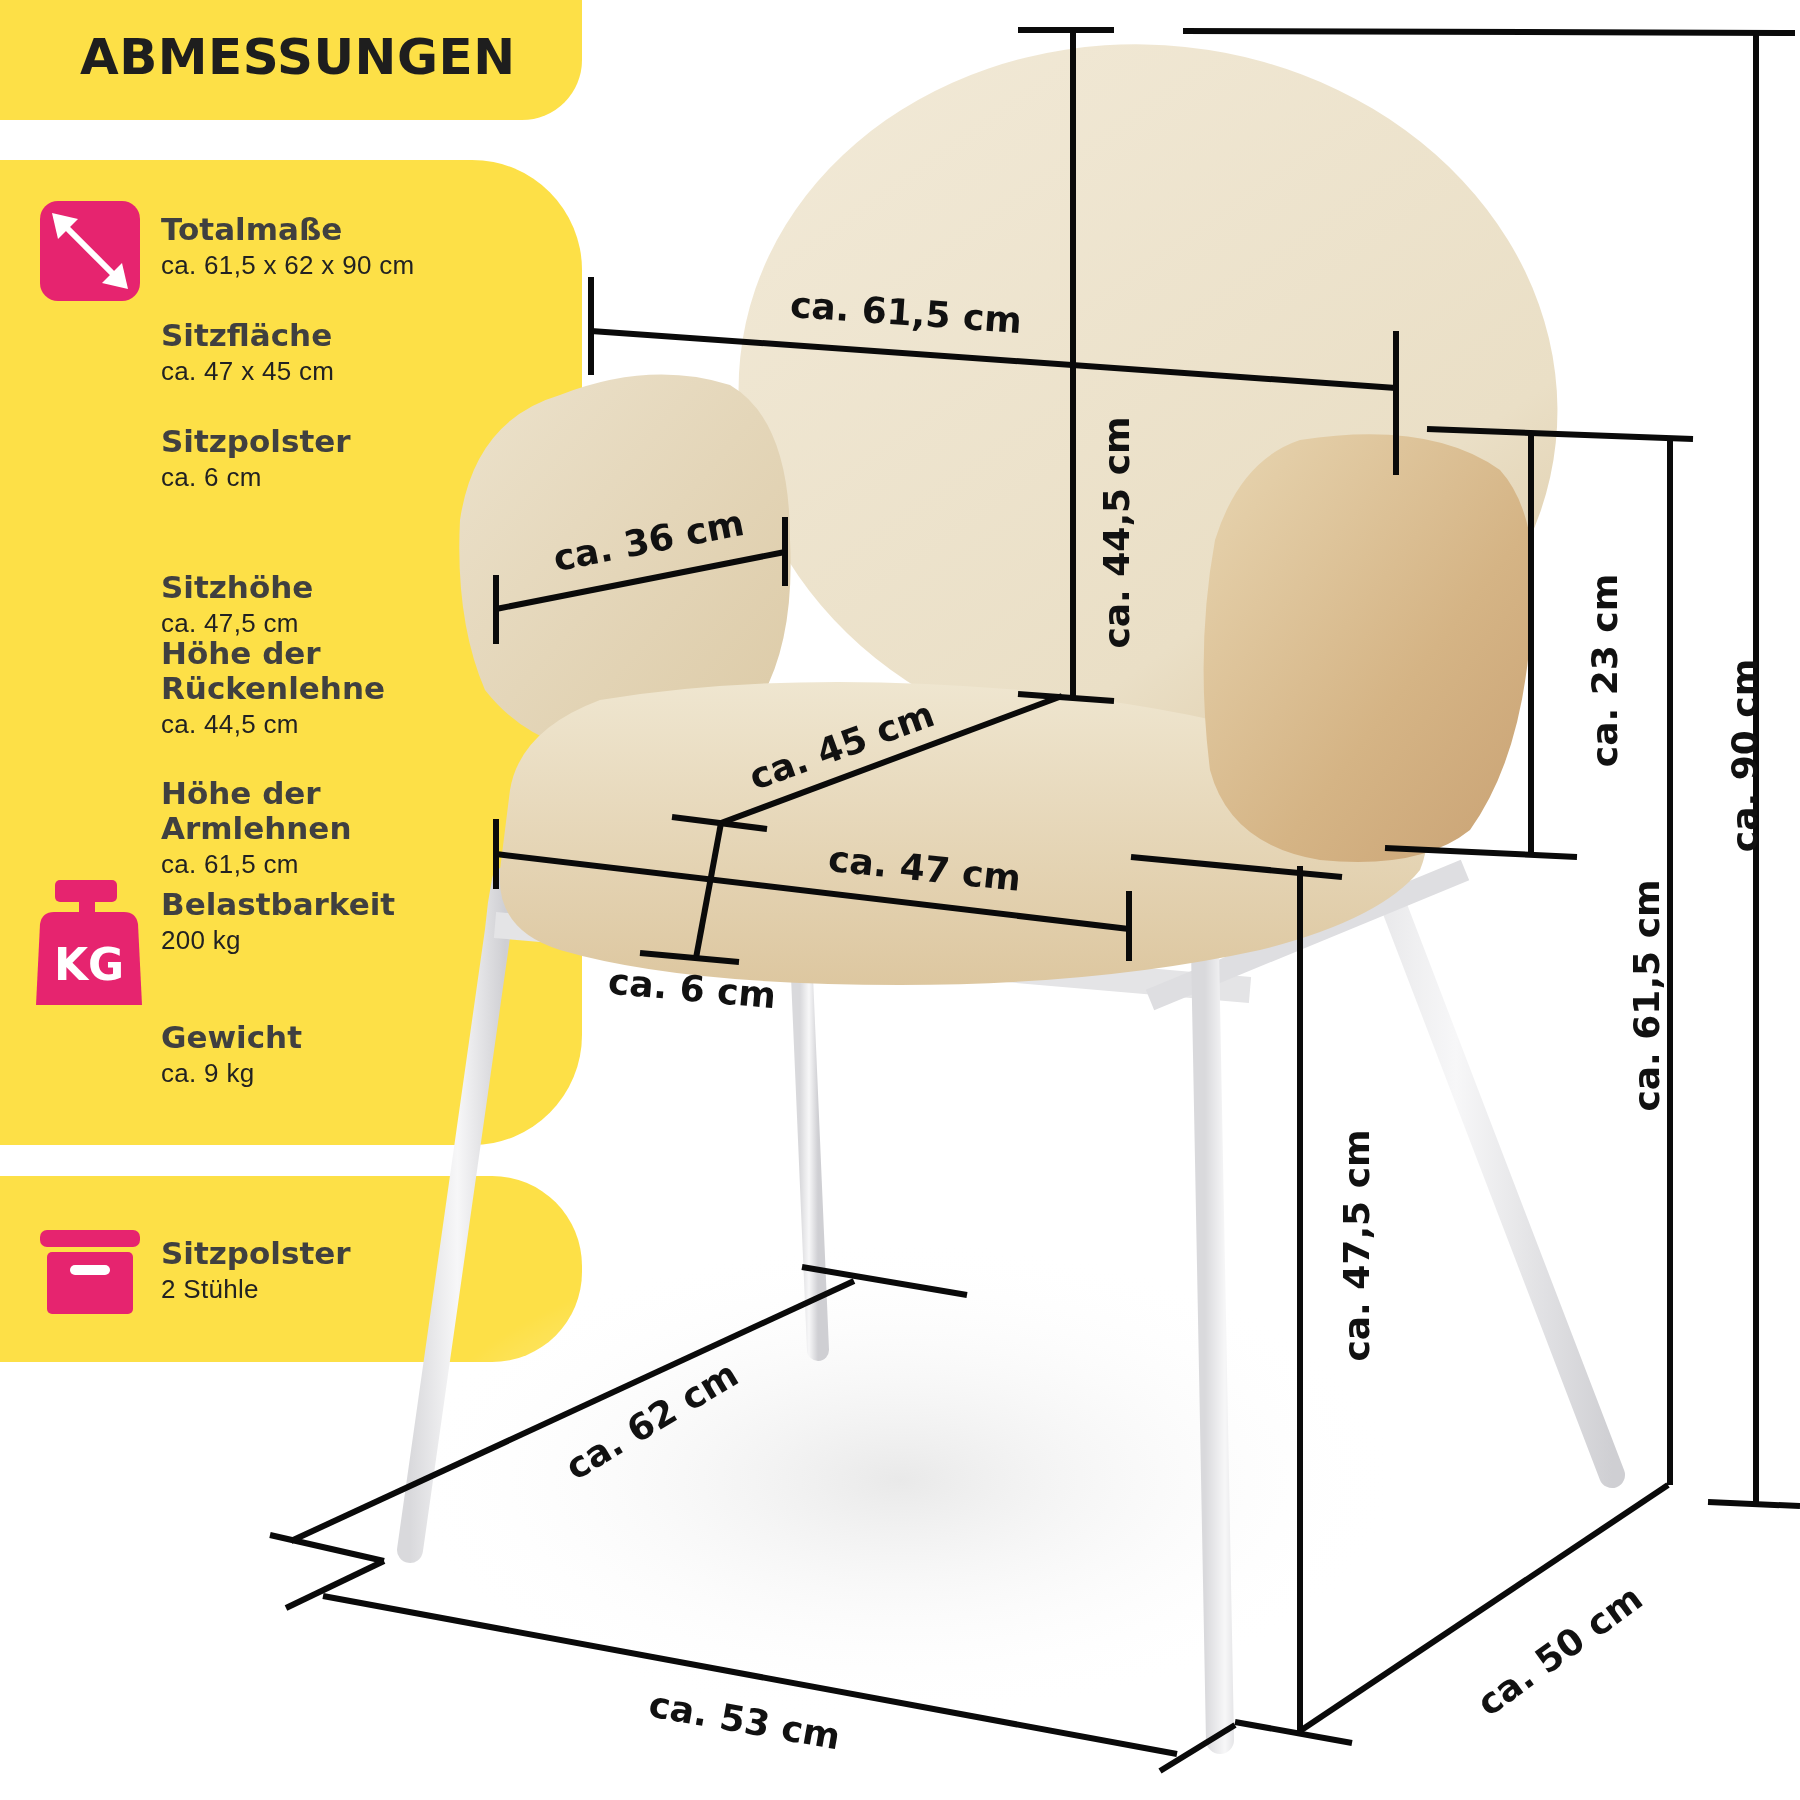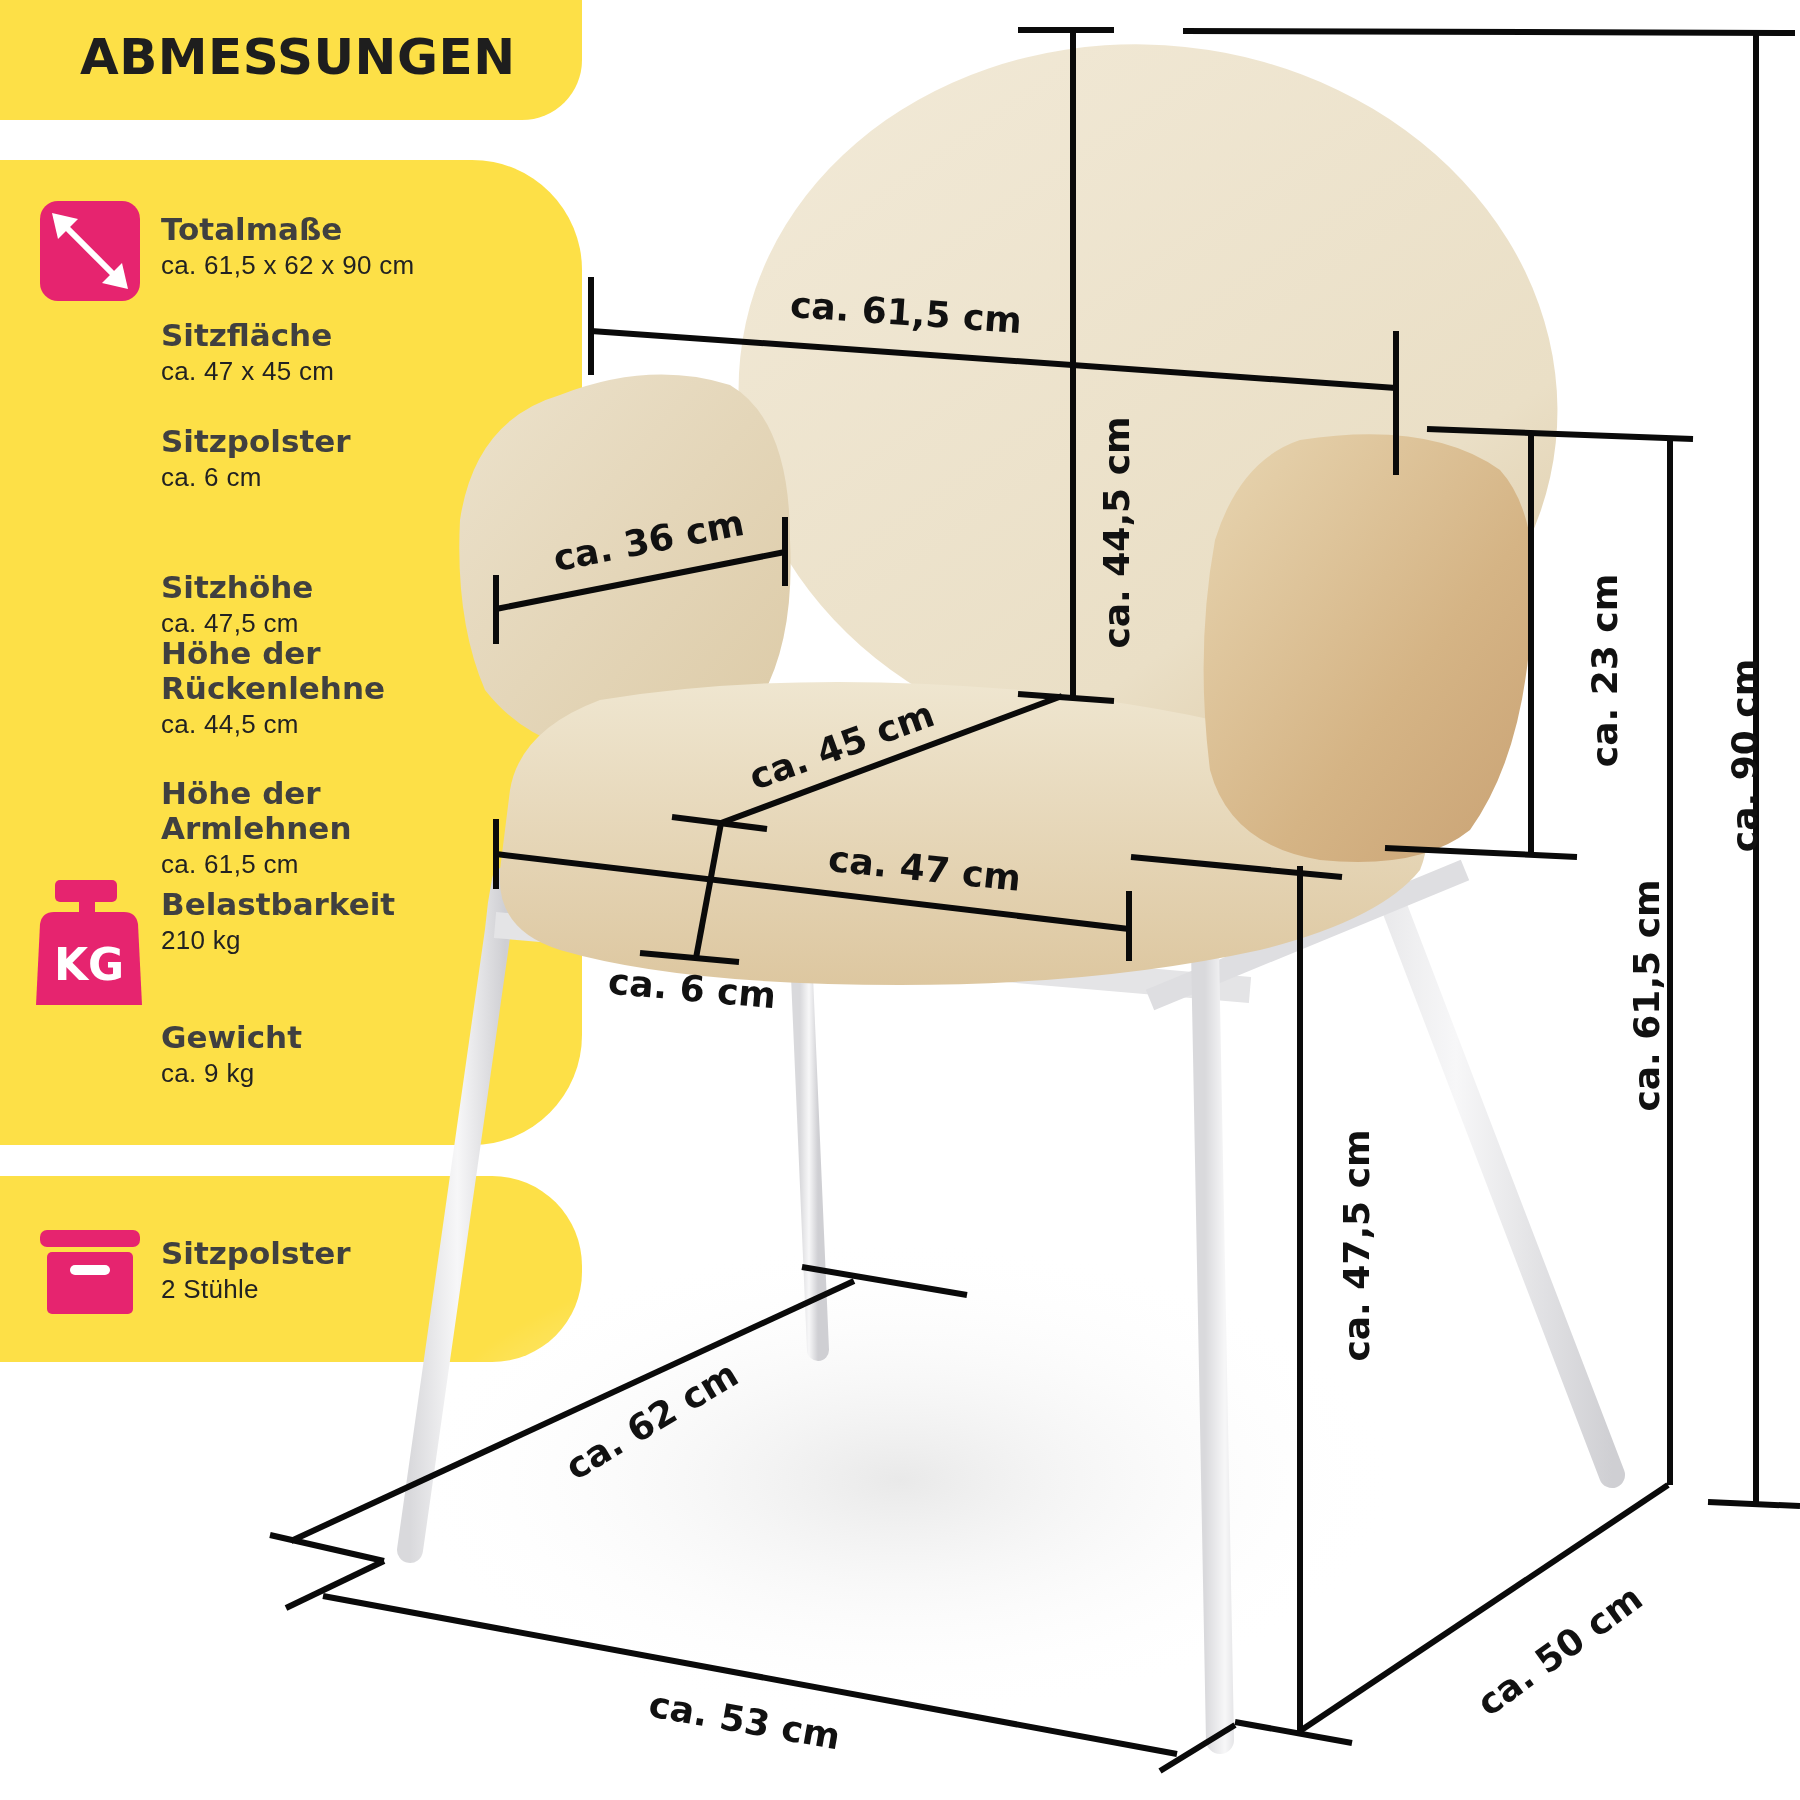--- a/index.html
+++ b/index.html
@@ -64,21 +64,21 @@
 Rückenlehne</div>
   <div class="value">ca. 44,5 cm</div>
 </div>
 <div class="spec" style="top:776px;">
   <div class="label">Höhe der
 Armlehnen</div>
   <div class="value">ca. 61,5 cm</div>
 </div>
 <div class="spec" style="top:887px;">
   <div class="label">Belastbarkeit</div>
-  <div class="value">210 kg</div>
+  <div class="value">200 kg</div>
 </div>
 <div class="spec" style="top:1020px;">
   <div class="label">Gewicht</div>
   <div class="value">ca. 9 kg</div>
 </div>
 
 <div class="card delivery-card"></div>
 <div class="icon" style="left:40px; top:1230px; width:100px; height:84px;">
   <svg width="100" height="84" viewBox="0 0 100 84">
     <rect x="0" y="0" width="100" height="17" rx="7" fill="#e6246f"></rect>

